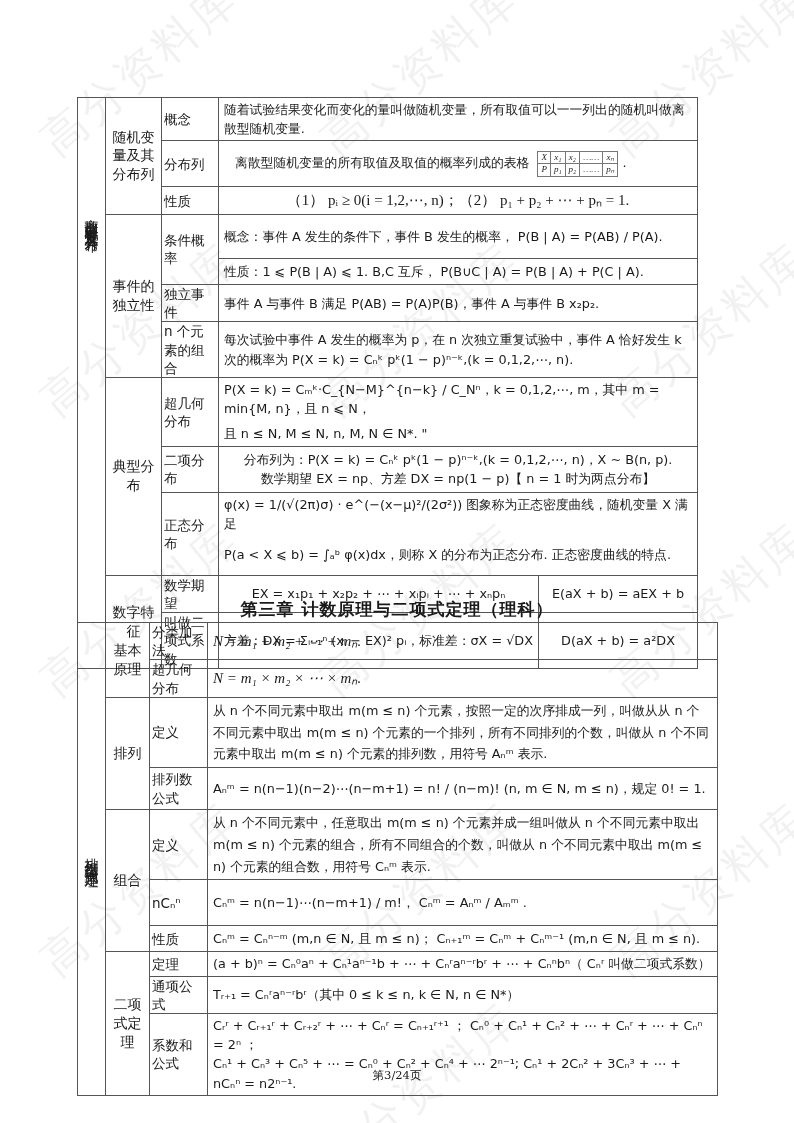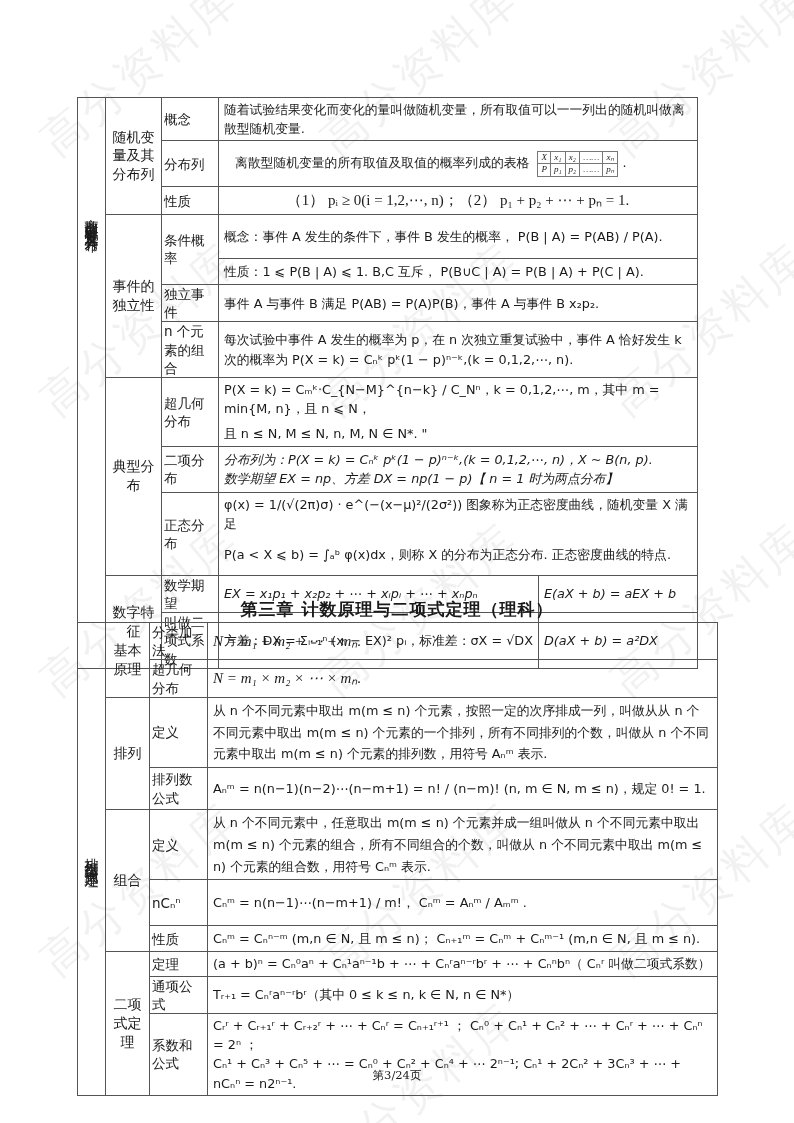--- a/index.html
+++ b/index.html
@@ -12,21 +12,21 @@
     transform: rotate(-40deg); white-space: nowrap; pointer-events: none; letter-spacing: 4px;
   }
   table { border-collapse: collapse; position: absolute; table-layout: fixed; }
   td { border: 1.3px solid #555; padding: 2px 5px; vertical-align: middle; font-size: 13.5px; line-height: 1.5; }
   .c1 { text-align: center; font-family: "DejaVu Sans", sans-serif; font-size: 14px; line-height: 1.35; padding: 0; }
   .c2 { text-align: center; font-family: "DejaVu Sans", sans-serif; font-size: 14px; line-height: 1.35; padding: 0 2px; }
   .c3 { text-align: left; font-family: "DejaVu Sans", sans-serif; font-size: 13.5px; line-height: 1.35; padding: 0 2px; }
   .content { font-family: "DejaVu Sans", sans-serif; font-size: 12.8px; }
   .m { font-family: "Liberation Serif", serif; font-style: italic; font-size: 15px; }
   .vert { writing-mode: vertical-rl; text-orientation: upright; letter-spacing: 2px; display: inline-block; }
-  .center { text-align: left; font-style: italic; }
+  .center { text-align: center; }
   .chapter-title {
     position: absolute; left: 0; width: 794px; top: 598px; text-align: center;
     font-family: "DejaVu Serif", serif; font-size: 17px; font-weight: bold; letter-spacing: 1px;
   }
   .footer { position: absolute; left: 0; width: 794px; top: 1068px; text-align: center; font-family: "DejaVu Serif", serif; font-size: 11.5px; }
   .mini-table { display: inline-table; border-collapse: collapse; vertical-align: middle; position: static; margin-left: 4px; }
   .mini-table td { border: 1px solid #777; font-size: 9px; padding: 0 3px; line-height: 1.25; text-align: center; font-family: "Liberation Serif", serif; font-style: italic; }
 </style>
 </head>
 <body>

